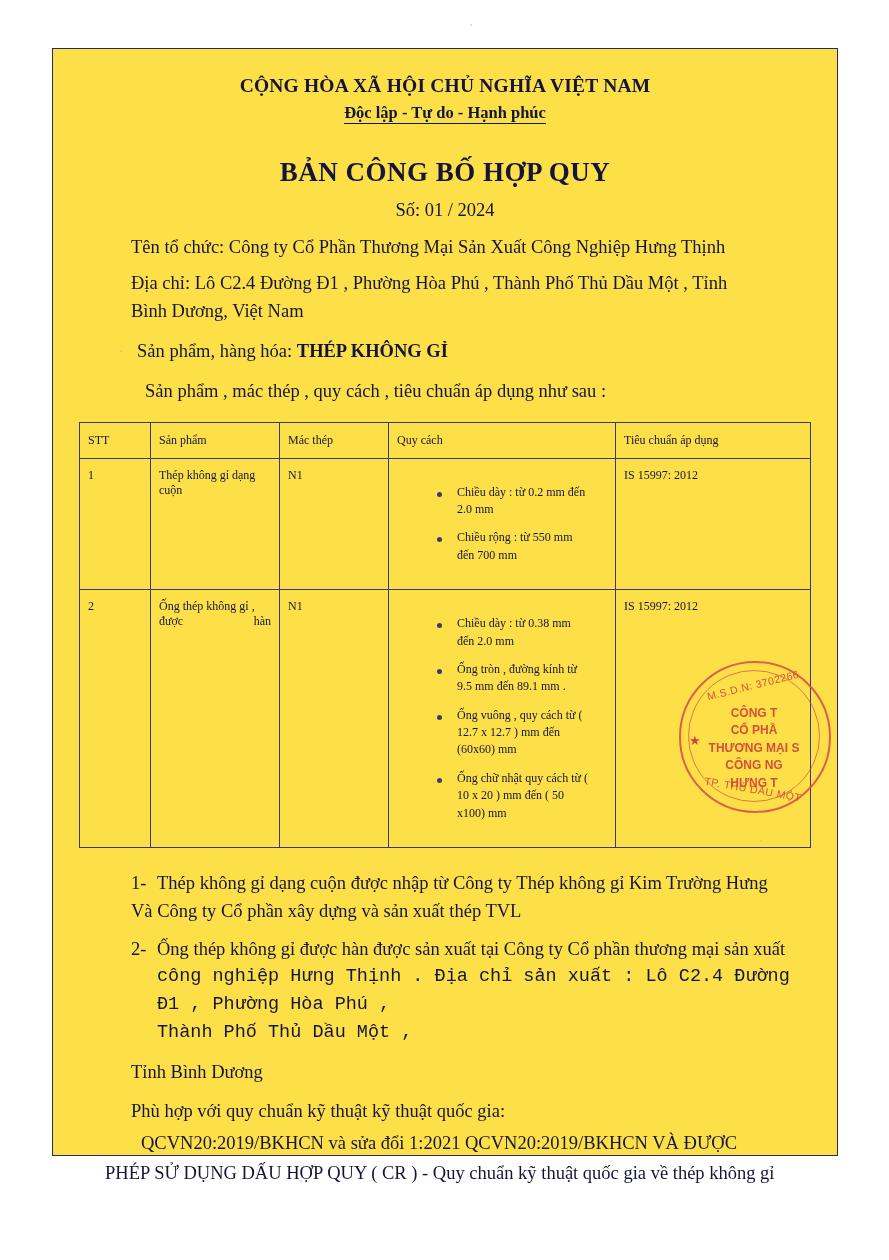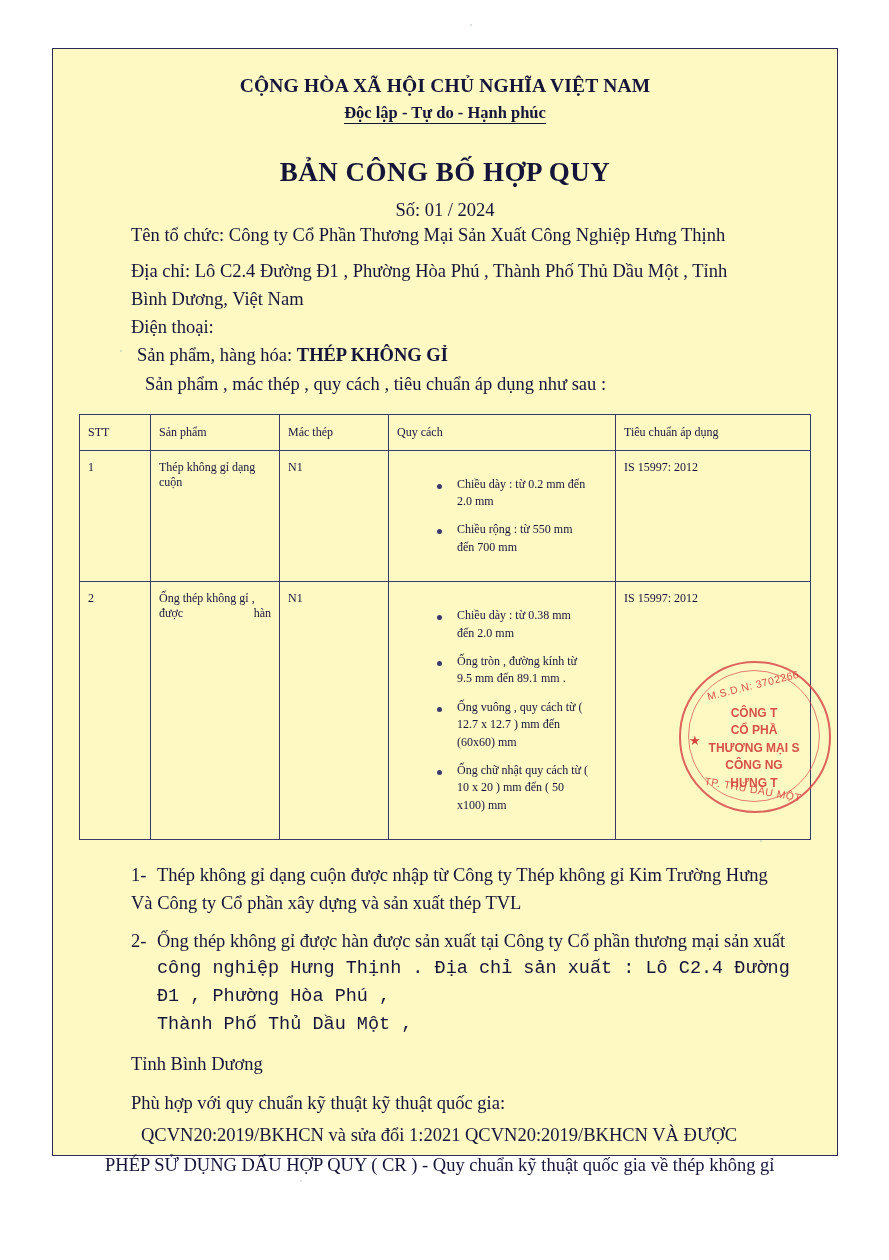--- a/index.html
+++ b/index.html
@@ -17,21 +17,21 @@
   }
 
   .page-frame {
     position: absolute;
     left: 52px;
     top: 48px;
     width: 786px;
     height: 1108px;
     border: 1.5px solid #2b2b5a;
     box-sizing: border-box;
-    background: #fef9c3;
+    background: #fde047;
   }
 
   .page-inner {
     padding: 18px 26px 0 26px;
   }
 
   
   .nat-title {
     text-align: center;
     font-weight: bold;
@@ -64,20 +64,21 @@
     text-align: center;
     font-size: 18.5px;
     margin-top: 12px;
     color: #15153a;
   }
 
   
   .para {
     font-size: 18.5px;
     line-height: 1.52;
+    margin-top: 12px;
     color: #15153a;
   }
   .para.indent-1 { padding-left: 52px; }
   .para.indent-2 { padding-left: 58px; }
   .para.indent-3 { padding-left: 66px; }
   .para b { font-weight: bold; }
 
   
   table.spec {
     width: 100%;
@@ -232,21 +233,20 @@
 
     <div class="nat-title">CỘNG HÒA XÃ HỘI CHỦ NGHĨA VIỆT NAM</div>
     <div class="nat-sub"><span>Độc lập - Tự do - Hạnh phúc</span></div>
 
     <div class="doc-title">BẢN CÔNG BỐ HỢP QUY</div>
     <div class="doc-number">Số: 01 / 2024</div>
 
     <div class="para indent-1">Tên tổ chức: Công ty Cổ Phần Thương Mại Sản Xuất Công Nghiệp Hưng Thịnh</div>
     <div class="para indent-1" style="margin-top:8px">Địa chỉ: Lô C2.4 Đường Đ1 , Phường Hòa Phú , Thành Phố Thủ Dầu Một , Tỉnh</div>
     <div class="para indent-1" style="margin-top:0">Bình Dương, Việt Nam</div>
-    <div class="para indent-1">Điện thoại:</div>
 
     <div class="para indent-2"><span>Sản phẩm, hàng hóa: </span><b>THÉP KHÔNG GỈ</b></div>
     <div class="para indent-3">Sản phẩm , mác thép , quy cách , tiêu chuẩn áp dụng như sau :</div>
 
     <table class="spec">
       <thead>
         <tr>
           <td class="c-stt">STT</td>
           <td class="c-prod">Sản phẩm</td>
           <td class="c-mac">Mác thép</td>

